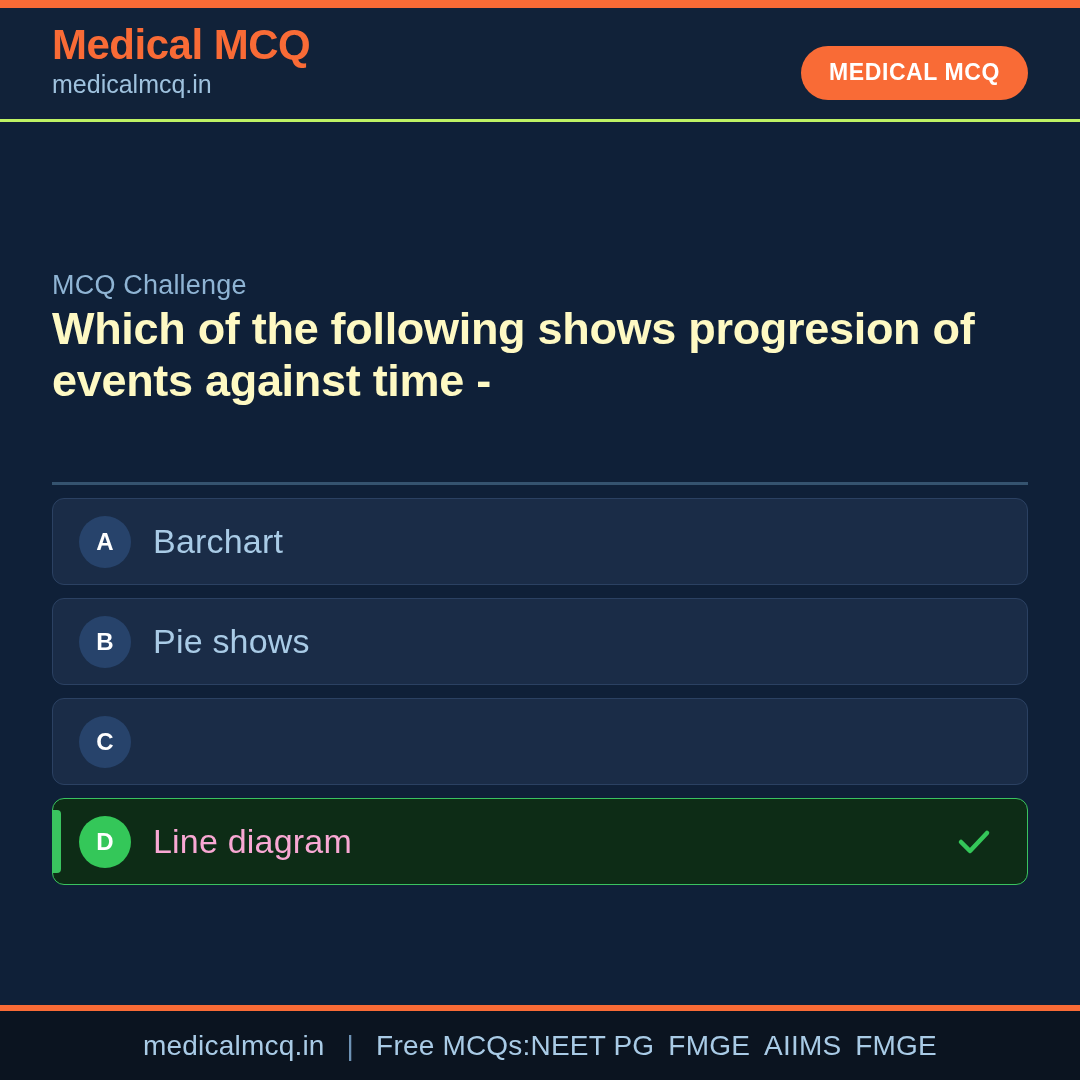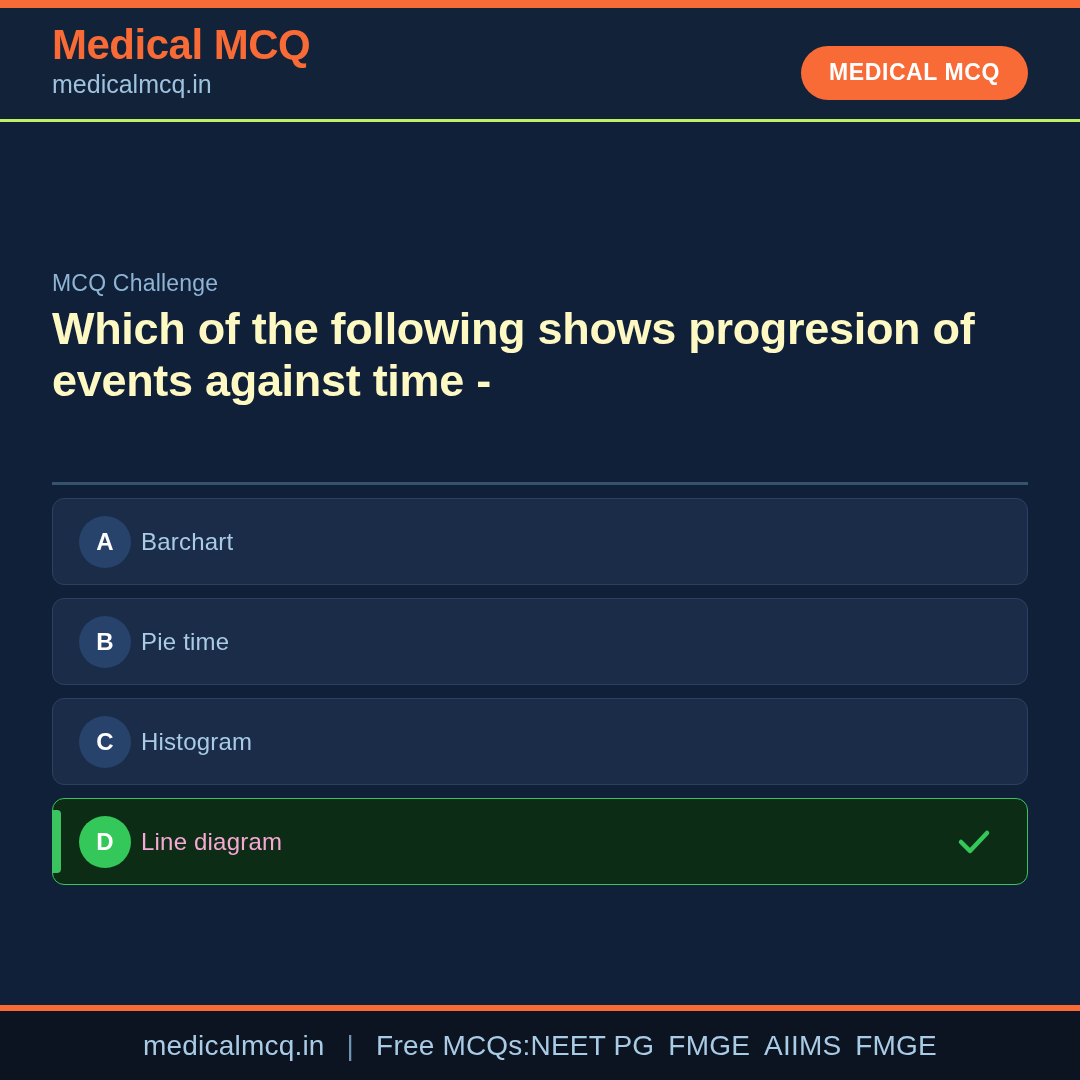--- a/index.html
+++ b/index.html
@@ -76,21 +76,21 @@
     top: 125px; left: 0;
     width: 1080px;
     height: 880px;
     padding: 0 52px;
   }
 
   .q-kicker {
     position: absolute;
     top: 145px;
     left: 52px;
-    font-size: 23px;
+    font-size: 27px;
     color: #8fb4d4;
     letter-spacing: 0.2px;
   }
 
   .q-text {
     position: absolute;
     top: 178px;
     left: 52px;
     width: 980px;
     font-size: 45px;
@@ -138,22 +138,22 @@
     color: #ffffff;
     font-size: 24px;
     font-weight: bold;
     display: flex;
     align-items: center;
     justify-content: center;
     flex: 0 0 auto;
   }
 
   .option-text {
-    margin-left: 10px;
-    font-size: 24px;
+    margin-left: 22px;
+    font-size: 34px;
     color: #a9cbe6;
     letter-spacing: 0.2px;
   }
 
   
   .option.correct {
     background: #0d2c16;
     border: 1px solid #3ac35f;
   }
 
@@ -233,26 +233,25 @@
 
   <div class="options">
 
     <div class="option">
       <div class="option-letter">A</div>
       <div class="option-text">Barchart</div>
     </div>
 
     <div class="option">
       <div class="option-letter">B</div>
-      <div class="option-text">Pie time</div>
+      <div class="option-text">Pie shows</div>
     </div>
 
     <div class="option">
       <div class="option-letter">C</div>
-      <div class="option-text">Histogram</div>
     </div>
 
     <div class="option correct">
       <div class="accent-bar"></div>
       <div class="option-letter">D</div>
       <div class="option-text">Line diagram</div>
       <span class="check-mark">
         <svg width="38" height="38" viewBox="0 0 38 38">
           <path d="M6 19 L15 28 L32 10" stroke="#34c759" stroke-width="4.5" fill="none" stroke-linecap="round" stroke-linejoin="round"></path>
         </svg>

